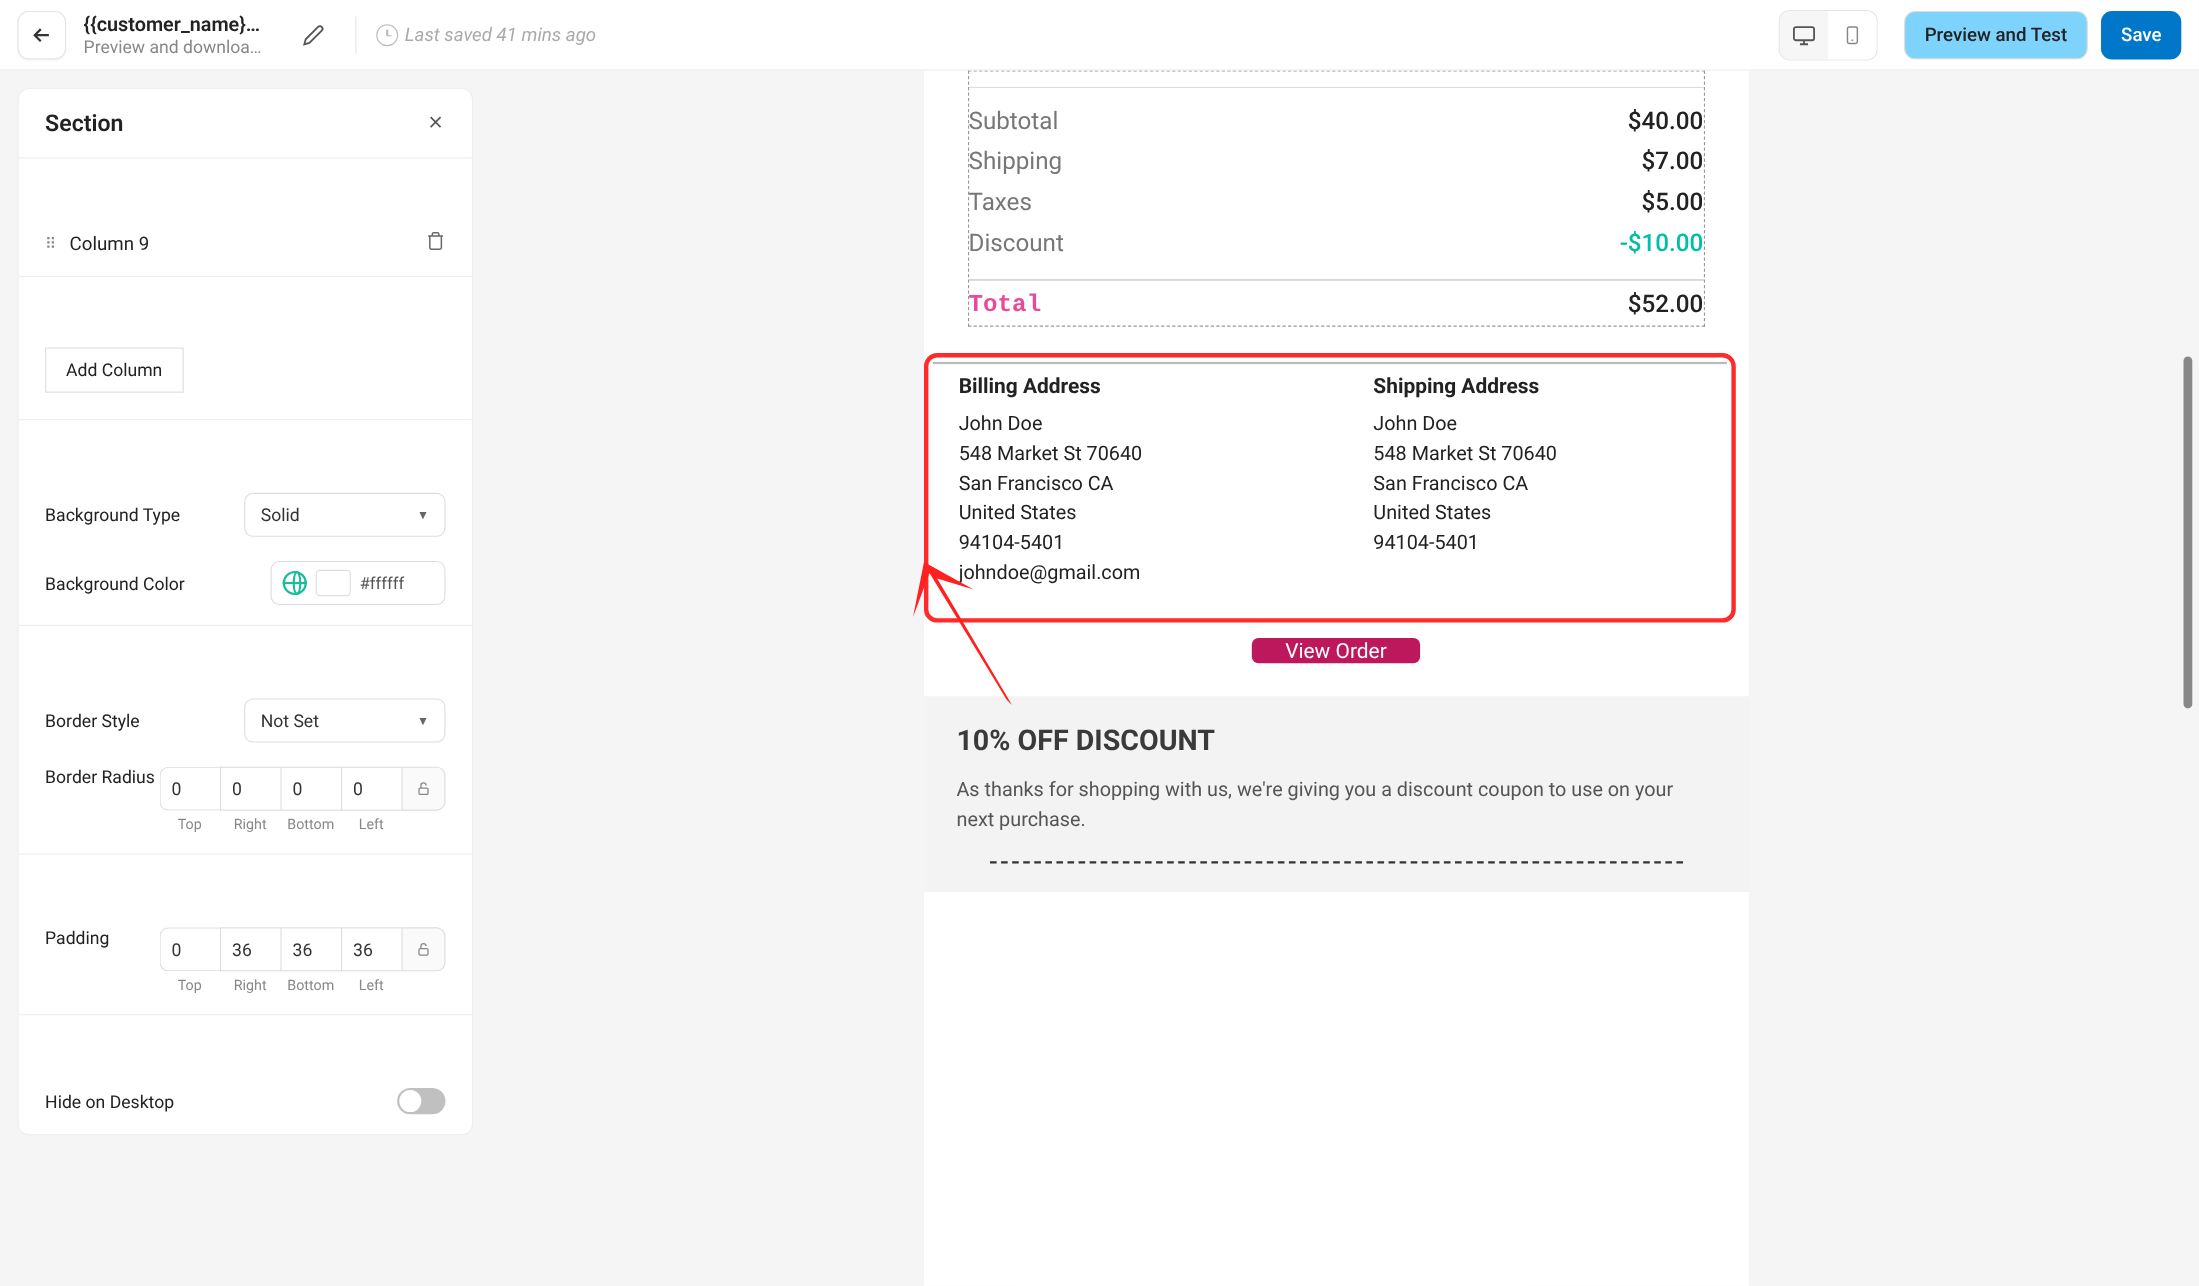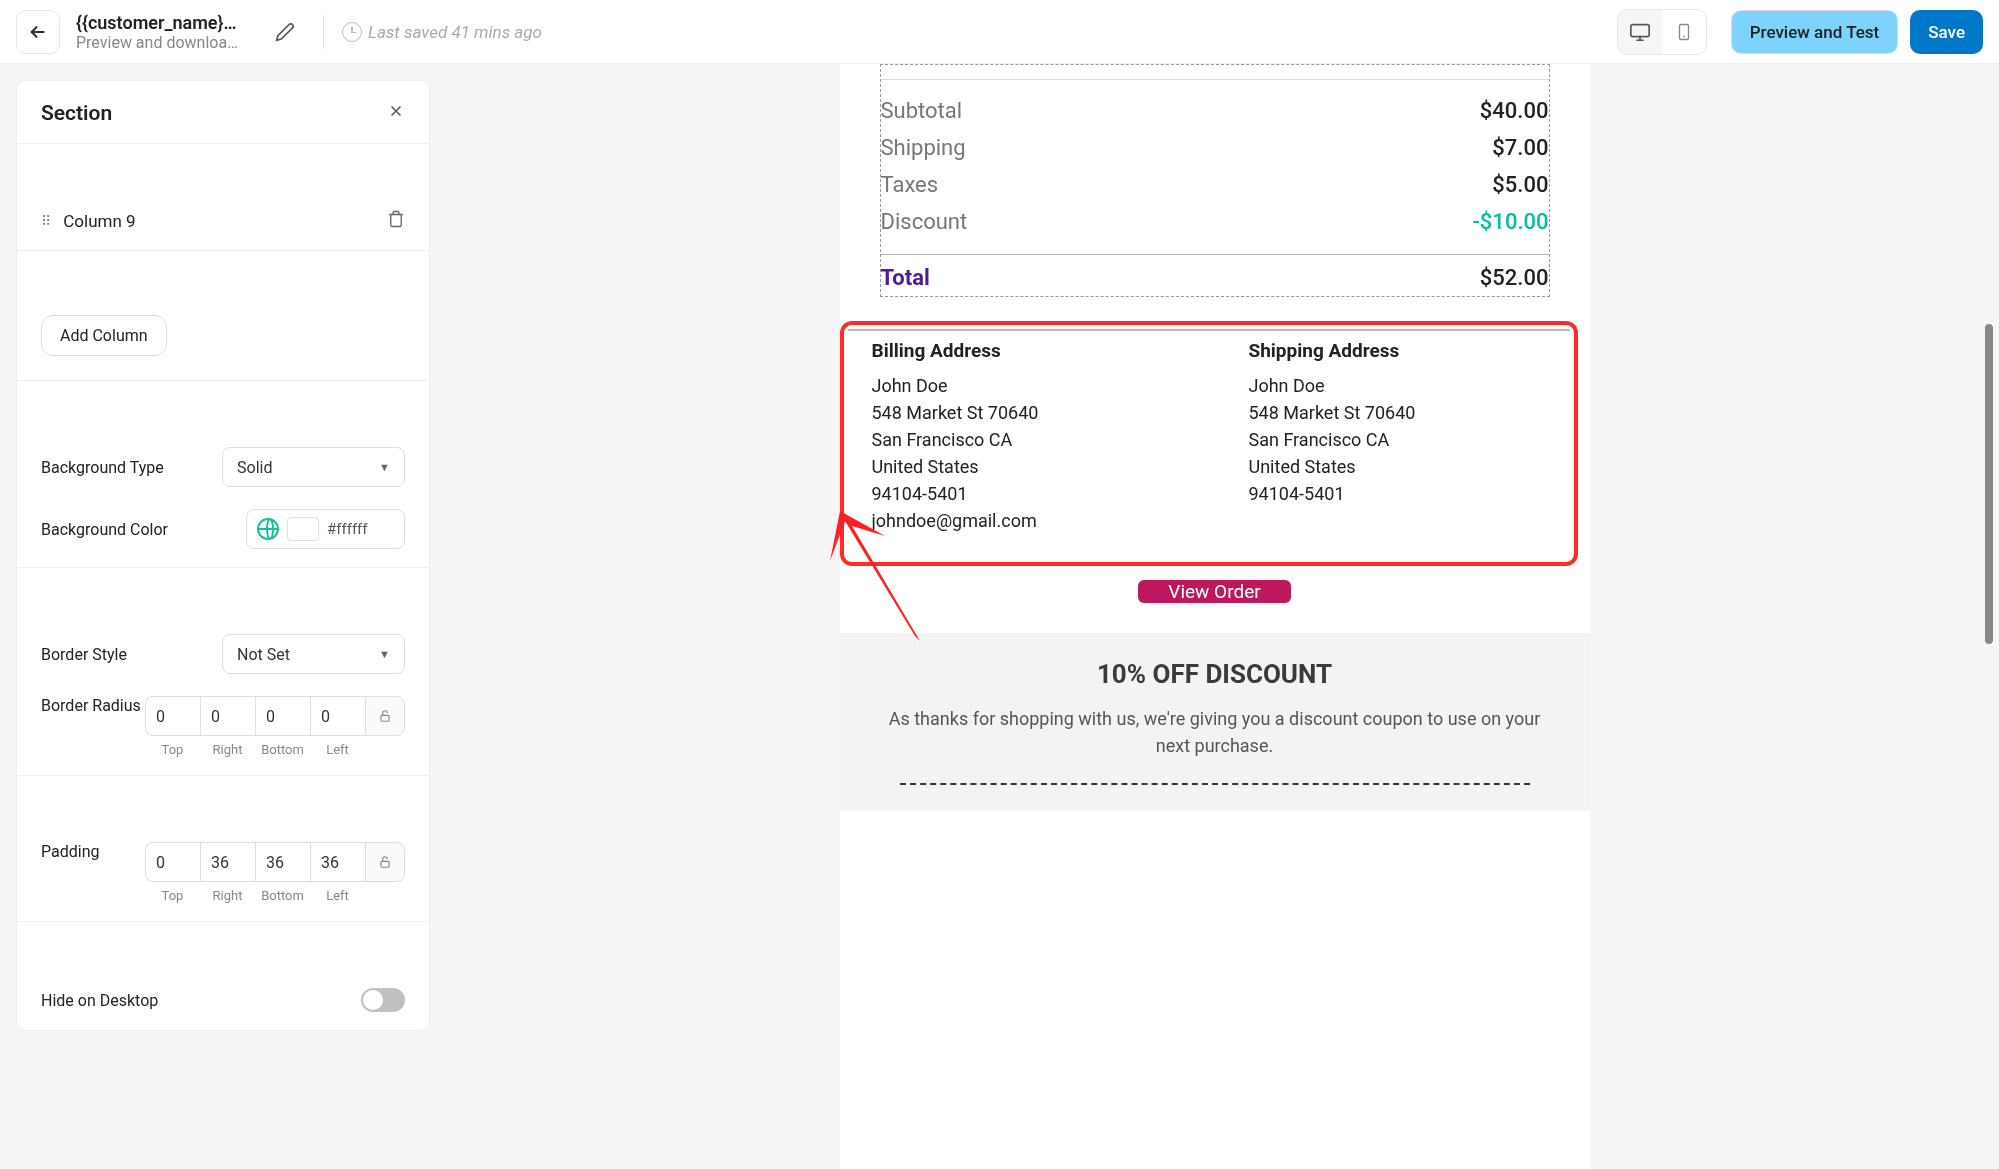--- a/index.html
+++ b/index.html
@@ -30,21 +30,21 @@
     .panel-header { display: flex; justify-content: space-between; align-items: center; padding: 20px 24px 18px; border-bottom: 1px solid #eee; }
     .panel-title { font-size: 21px; font-weight: 600; color: #222; }
     .close-x { font-size: 20px; color: #666; cursor: pointer; }
     
     .column-row { display: flex; align-items: center; justify-content: space-between; padding: 18px 24px; border-bottom: 1px solid #eee; }
     .column-label { display: flex; align-items: center; gap: 10px; color: #222; font-size: 17px; }
     .drag-handle { color: #888; font-size: 14px; letter-spacing: 2px; }
     .trash { color: #666; font-size: 17px; cursor: pointer; }
     
     .add-col-row { padding: 16px 24px 24px; border-bottom: 1px solid #eee; }
-    .add-col-btn { border: 1px solid #ddd; background: #fff; border-radius: 12px; padding: 10px 18px; font-size: 16px; color: #222; cursor: pointer; }
+    .add-col-btn { border: 1px solid #ddd; background: #fff; border-radius: 0; padding: 10px 18px; font-size: 16px; color: #222; cursor: pointer; }
     
     .prop-group { padding: 18px 24px; border-bottom: 1px solid #eee; }
     .prop-row { display: flex; align-items: center; justify-content: space-between; margin-bottom: 22px; }
     .prop-row:last-child { margin-bottom: 0; }
     .prop-label { font-size: 16px; color: #222; }
     
     .select-box { width: 183px; height: 40px; border: 1px solid #ddd; border-radius: 8px; display: flex; align-items: center; justify-content: space-between; padding: 0 14px; font-size: 16px; color: #333; cursor: pointer; background: #fff; }
     .chev-down { font-size: 11px; color: #666; }
     
     .color-box { width: 159px; height: 40px; border: 1px solid #ddd; border-radius: 8px; display: flex; align-items: center; padding: 0 10px; gap: 8px; background: #fff; }
@@ -69,31 +69,31 @@
     .email-preview { width: 750px; background: #fff; margin-top: 0; }
     
     .totals-box { border: 1.5px dashed #999; margin: 0 0 24px 0; padding: 0; }
     .totals-line { display: flex; justify-content: space-between; padding: 6px 0; font-size: 22px; }
     .totals-line .lbl { color: #777; }
     .totals-line .val { color: #222; font-weight: 500; }
     .discount-val { color: #00bfa5 !important; }
     .totals-sep-thin { border-top: 1px solid #ddd; margin: 8px 0 4px; }
     .totals-sep-thick { border-top: 1px solid #bbb; margin: 14px 0 4px; }
     .totals-total { font-weight: 700; color: #222; }
-    .totals-total .lbl { color: #4c1d95; }
+    .totals-total .lbl { color: #ec4899; font-family: Liberation Mono, monospace; }
     
     .addr-section { border: 4px solid #ff2a2a; border-radius: 12px; padding: 14px 28px 28px; margin: 0 -28px 14px -40px; background: #fff; display: flex; gap: 80px; position: relative; }
     .addr-section::after { content: ""; position: absolute; top: 4px; left: 4px; right: 4px; height: 2px; background: #bbb; }
     .addr-col { flex: 1; }
     .addr-title { font-weight: 700; font-size: 19px; color: #222; margin-bottom: 10px; }
     .addr-line { font-size: 18px; color: #222; line-height: 1.5; }
     
     .view-order-btn { background: #be185d; color: #fff; border: none; padding: 0 30px; font-size: 19px; border-radius: 6px; cursor: pointer; margin: 0 auto 30px; display: block; }
     
-    .promo-section { background: #f3f3f3; padding: 26px 30px; text-align: center; }
+    .promo-section { background: #f3f3f3; padding: 26px 30px; text-align: left; }
     .promo-title { font-weight: 700; font-size: 26px; color: #3a3a3a; margin-bottom: 16px; }
     .promo-text { font-size: 18px; color: #555; margin-bottom: 24px; line-height: 1.5; }
     
     .arrow-annotation { position: absolute; left: 400px; top: 402px; pointer-events: none; z-index: 100; }
     
     .scrollbar { position: absolute; right: 6px; top: 260px; width: 8px; height: 320px; background: #888; border-radius: 4px; }
   </style>
 </head>
 <body>
 

